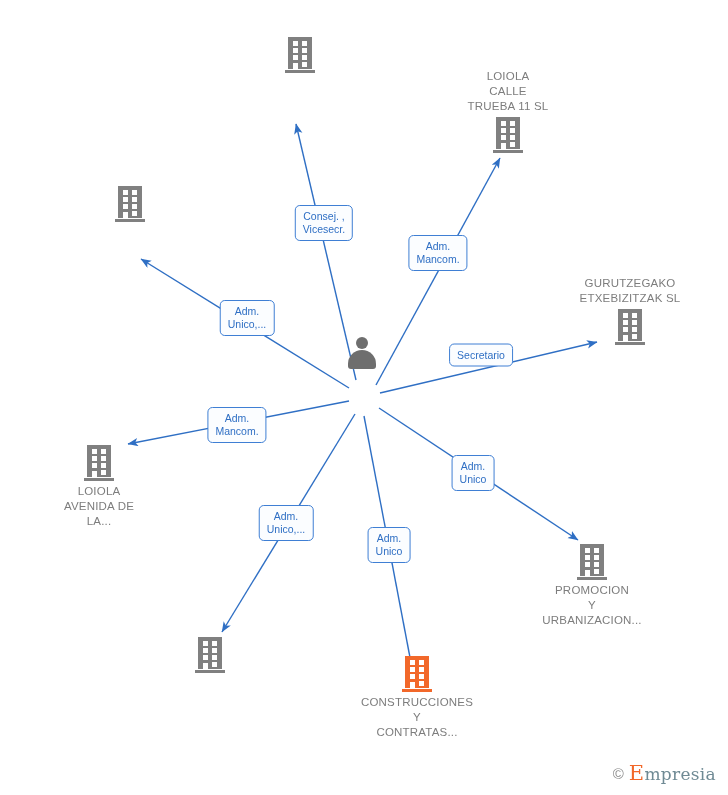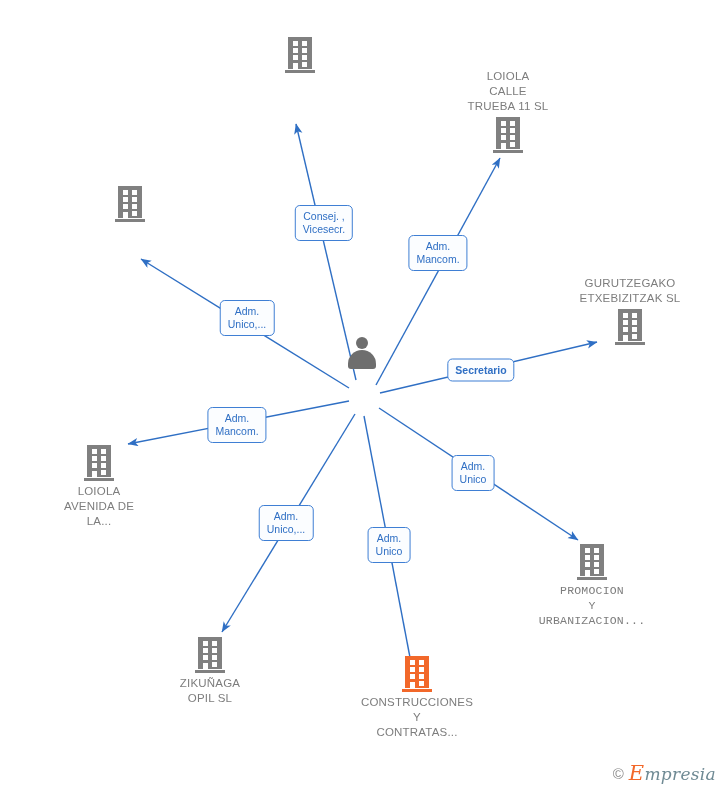--- a/index.html
+++ b/index.html
@@ -136,21 +136,20 @@
     align-items: center;
     gap: 5px;
     user-select: none;
   }
   #watermark .cmark {
     font-size: 15px;
     color: #8c8c8c;
   }
   #watermark .brand {
     font-family: "DejaVu Serif", serif;
-    font-style: italic;
     font-size: 17px;
     color: #6f8a94;
     letter-spacing: .3px;
   }
   #watermark .brand .cap {
     color: #f2682a;
     font-size: 21px;
   }
 </style>
 </head>
@@ -248,21 +247,21 @@
           <div class="win" style="left: 17px; top: 4px;"></div>
           <div class="win" style="left: 17px; top: 11px;"></div>
           <div class="win" style="left: 17px; top: 18px;"></div>
           <div class="win" style="left: 17px; top: 25px;"></div>
           <div class="door"></div>
         </div>
         <div class="caption">LOIOLA
 AVENIDA DE
 LA...</div>
       </div>
-      <div class="node label-below" style="left: 592px; top: 544px; font-family: Liberation Mono, monospace;">
+      <div class="node label-below" style="left: 592px; top: 544px;">
         <div class="glyph bld" style="--c: #808080;">
           <div class="body"></div>
           <div class="base"></div>
           <div class="win" style="left: 8px; top: 4px;"></div>
           <div class="win" style="left: 8px; top: 11px;"></div>
           <div class="win" style="left: 8px; top: 18px;"></div>
           <div class="win" style="left: 17px; top: 4px;"></div>
           <div class="win" style="left: 17px; top: 11px;"></div>
           <div class="win" style="left: 17px; top: 18px;"></div>
           <div class="win" style="left: 17px; top: 25px;"></div>
@@ -278,22 +277,20 @@
           <div class="base"></div>
           <div class="win" style="left: 8px; top: 4px;"></div>
           <div class="win" style="left: 8px; top: 11px;"></div>
           <div class="win" style="left: 8px; top: 18px;"></div>
           <div class="win" style="left: 17px; top: 4px;"></div>
           <div class="win" style="left: 17px; top: 11px;"></div>
           <div class="win" style="left: 17px; top: 18px;"></div>
           <div class="win" style="left: 17px; top: 25px;"></div>
           <div class="door"></div>
         </div>
-        <div class="caption">ZIKUÑAGA
-OPIL  SL</div>
       </div>
       <div class="node label-below" style="left: 417px; top: 656px;">
         <div class="glyph bld" style="--c: #f2682a;">
           <div class="body"></div>
           <div class="base"></div>
           <div class="win" style="left: 8px; top: 4px;"></div>
           <div class="win" style="left: 8px; top: 11px;"></div>
           <div class="win" style="left: 8px; top: 18px;"></div>
           <div class="win" style="left: 17px; top: 4px;"></div>
           <div class="win" style="left: 17px; top: 11px;"></div>
@@ -306,21 +303,21 @@
 CONTRATAS...</div>
       </div>
     </div>
   <div id="labels-layer">
       <div class="edge-label" style="left: 324px; top: 223px;">Consej. ,
 Vicesecr.</div>
       <div class="edge-label" style="left: 438px; top: 253px;">Adm.
 Mancom.</div>
       <div class="edge-label" style="left: 247px; top: 318px;">Adm.
 Unico,...</div>
-      <div class="edge-label" style="left: 481px; top: 370px; font-weight: bold;">Secretario</div>
+      <div class="edge-label" style="left: 481px; top: 355px;">Secretario</div>
       <div class="edge-label" style="left: 237px; top: 425px;">Adm.
 Mancom.</div>
       <div class="edge-label" style="left: 473px; top: 473px;">Adm.
 Unico</div>
       <div class="edge-label" style="left: 286px; top: 523px;">Adm.
 Unico,...</div>
       <div class="edge-label" style="left: 389px; top: 545px;">Adm.
 Unico</div>
     </div>
 

